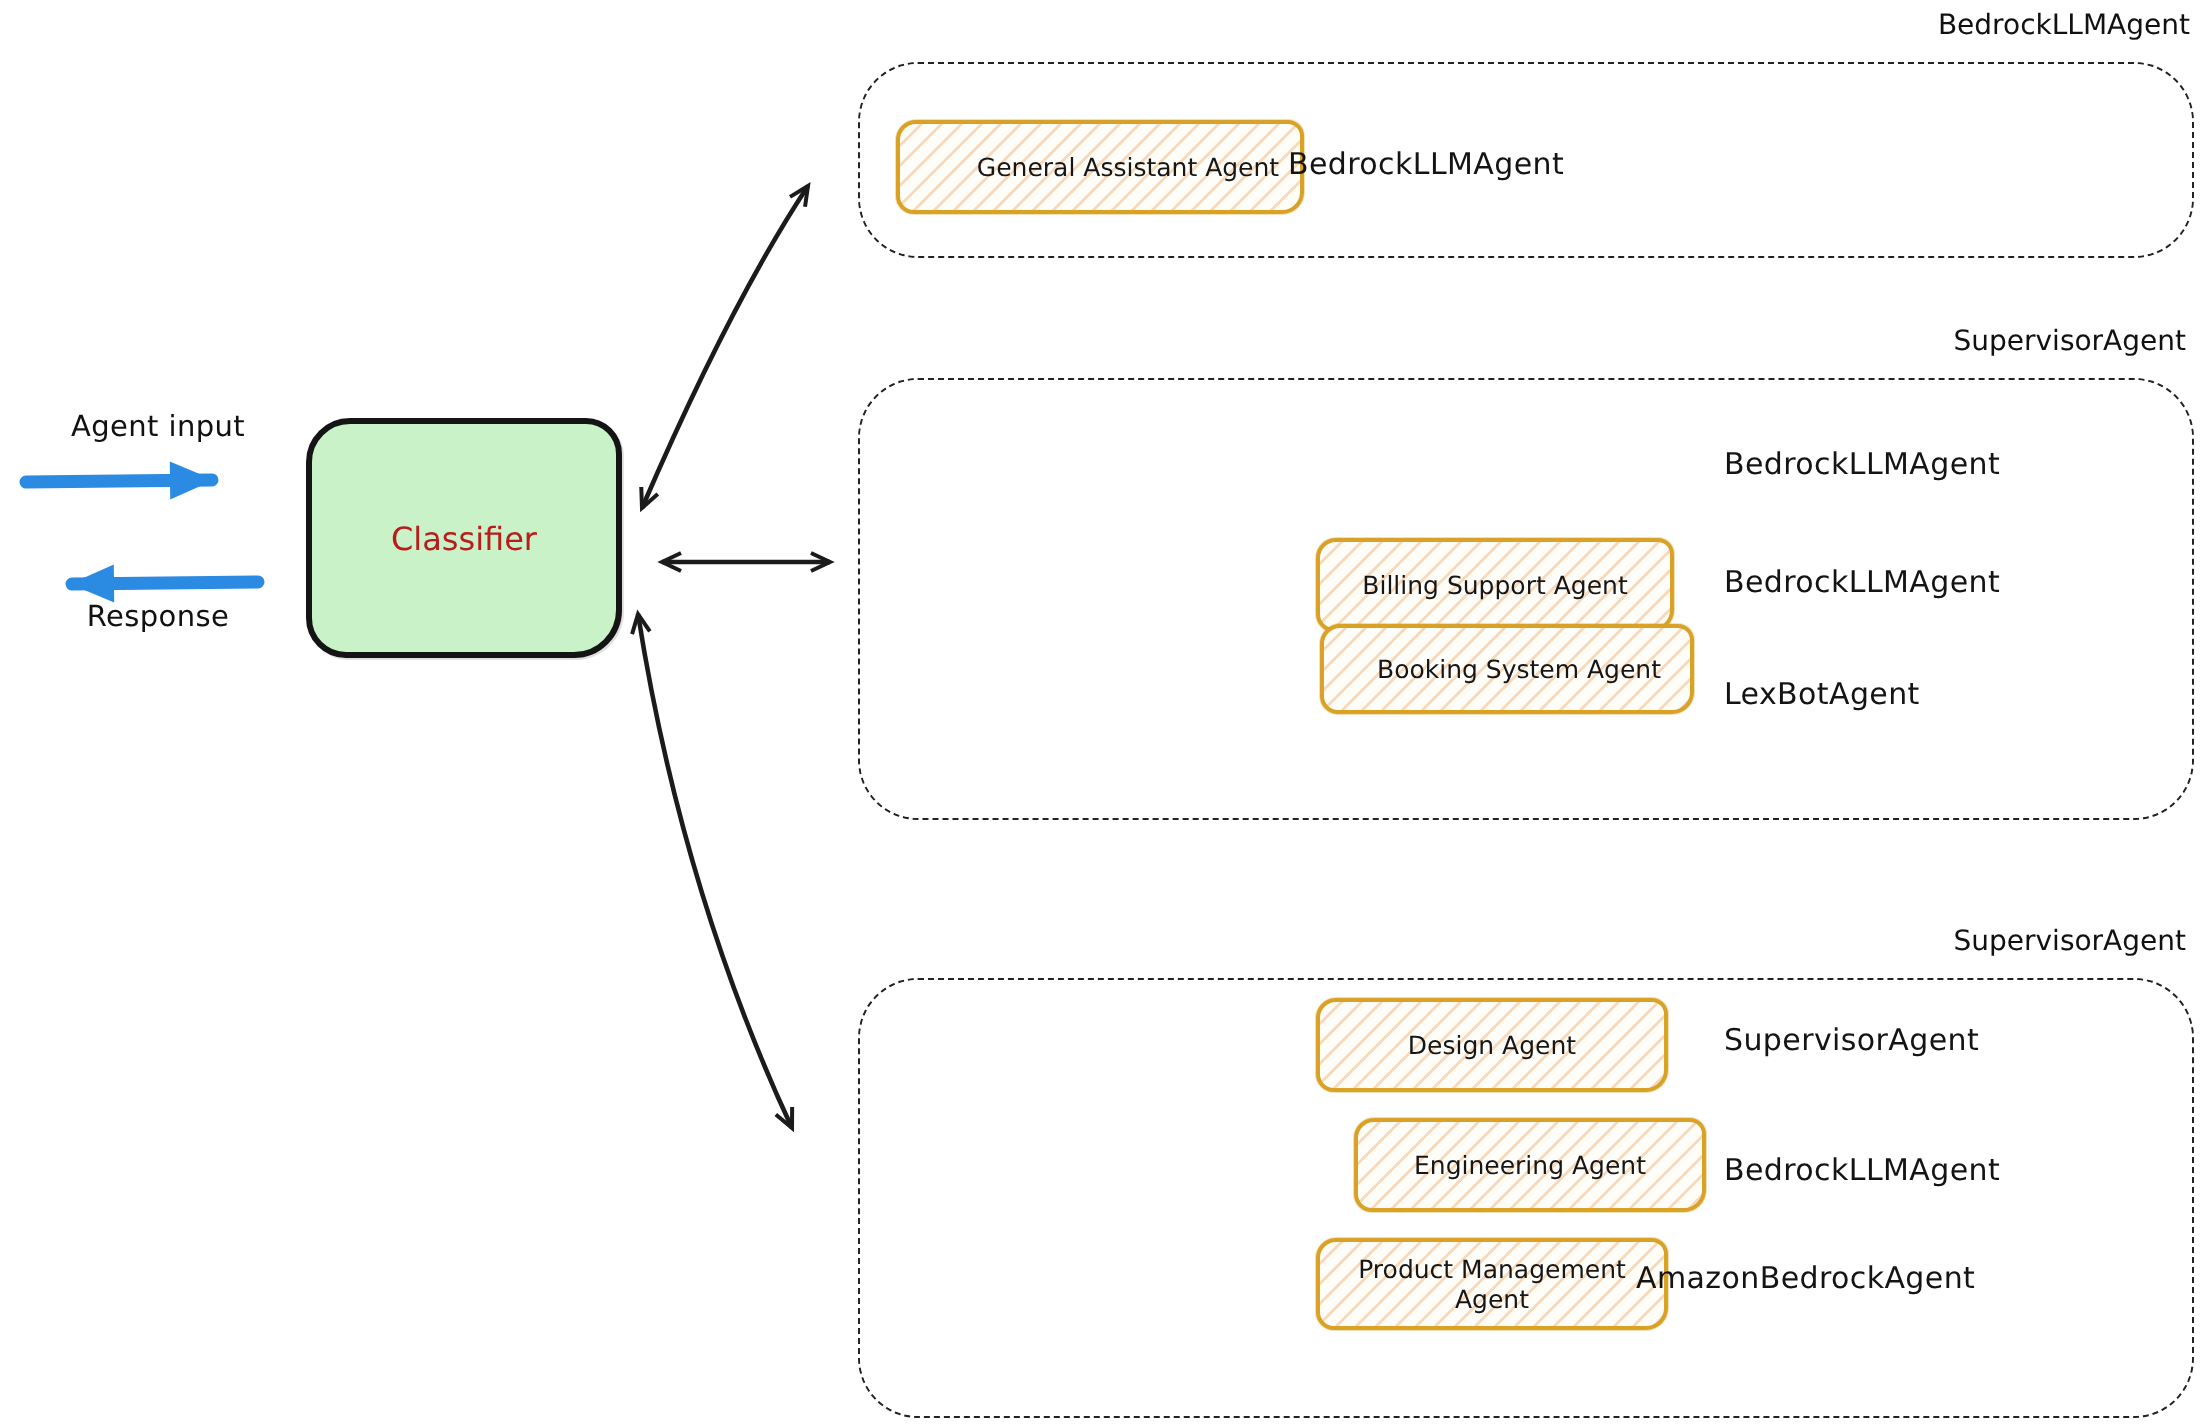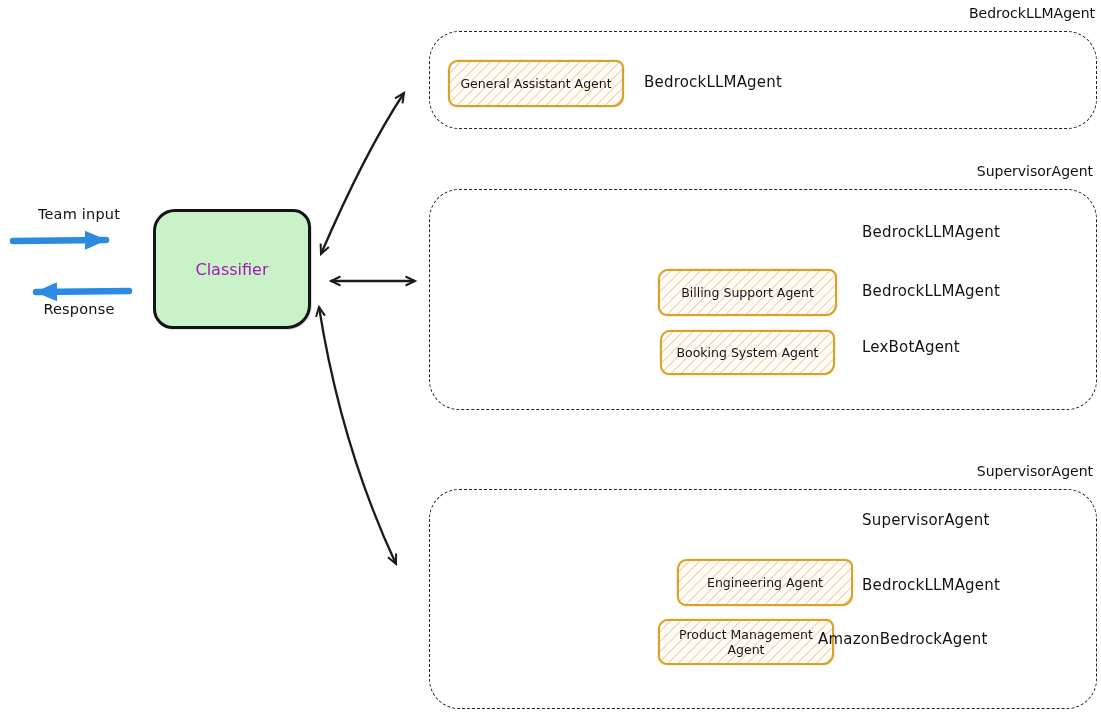--- a/index.html
+++ b/index.html
@@ -20,21 +20,21 @@
   }
 
   
   .classifier{
     position:absolute;left:153px;top:209px;width:152px;height:114px;
     background:#c9f2c9;
     border:3px solid #141414;
     border-radius:22px 18px 24px 20px;
     box-shadow:1px 1px 0 0 #14141422;
     display:flex;align-items:center;justify-content:center;
-    font-size:16px;color:#a21caf;
+    font-size:16px;color:#b91c1c;
   }
 
   
   .group{
     position:absolute;
     border:1.6px dashed #222;
     border-radius:30px;
     background:transparent;
   }
   .group-label{
@@ -80,55 +80,58 @@
     </defs>
 
     <path d="M13,241 L106,240" stroke="#2b8ae2" stroke-width="6.5" stroke-linecap="round" fill="none" marker-end="url(#blueHead)"></path>
     <path d="M129,291 L36,292" stroke="#2b8ae2" stroke-width="6.5" stroke-linecap="round" fill="none" marker-end="url(#blueHead)"></path>
 
     <path d="M321,254 Q365,152 404,93" stroke="#1b1b1b" stroke-width="2.3" fill="none" marker-start="url(#openArrow)" marker-end="url(#openArrow)"></path>
     <path d="M331,281 L415,281" stroke="#1b1b1b" stroke-width="2.3" fill="none" marker-start="url(#openArrow)" marker-end="url(#openArrow)"></path>
     <path d="M319,307 Q341,446 396,564" stroke="#1b1b1b" stroke-width="2.3" fill="none" marker-start="url(#openArrow)" marker-end="url(#openArrow)"></path>
   </svg>
 
-  <div class="io-label" style="left:24px;top:206px;">Team input</div>
+  <div class="io-label" style="left:24px;top:206px;">Agent input</div>
   <div class="io-label" style="left:24px;top:301px;">Response</div>
 
   <div class="classifier">
     <span>Classifier</span>
   </div>
 
   <div class="group-label" style="right:6px;top:5px;">BedrockLLMAgent</div>
   <div class="group" style="left:429px;top:31px;width:666px;height:96px;"></div>
 
-  <div class="agent-box" style="left:448px;top:60px;width:172px;height:43px;">
+  <div class="agent-box" style="left:448px;top:60px;width:172px;height:43px;padding-left:28px;">
     <span>General Assistant Agent</span>
   </div>
   <div class="type-label" style="left:644px;top:73px;">BedrockLLMAgent</div>
 
   <div class="group-label" style="right:8px;top:163px;">SupervisorAgent</div>
   <div class="group" style="left:429px;top:189px;width:666px;height:219px;"></div>
 
 
   <div class="type-label" style="left:862px;top:223px;">BedrockLLMAgent</div>
 
   <div class="agent-box" style="left:658px;top:269px;width:175px;height:43px;">
     <span>Billing Support Agent</span>
   </div>
   <div class="type-label" style="left:862px;top:282px;">BedrockLLMAgent</div>
 
-  <div class="agent-box" style="left:660px;top:330px;width:171px;height:41px;">
+  <div class="agent-box" style="left:660px;top:312px;width:171px;height:41px;padding-left:12px;">
     <span>Booking System Agent</span>
   </div>
   <div class="type-label" style="left:862px;top:338px;text-align:right;">LexBotAgent</div>
 
   <div class="group-label" style="right:8px;top:463px;">SupervisorAgent</div>
   <div class="group" style="left:429px;top:489px;width:666px;height:218px;"></div>
 
 
+  <div class="agent-box" style="left:658px;top:499px;width:172px;height:43px;">
+    <span>Design Agent</span>
+  </div>
   <div class="type-label" style="left:862px;top:511px;">SupervisorAgent</div>
 
   <div class="agent-box" style="left:658px;top:559px;width:172px;height:43px;margin-left:19px;">
     <span>Engineering Agent</span>
   </div>
   <div class="type-label" style="left:862px;top:576px;">BedrockLLMAgent</div>
 
   <div class="agent-box" style="left:658px;top:619px;width:172px;height:42px;">
     <span>Product Management Agent</span>
   </div>

